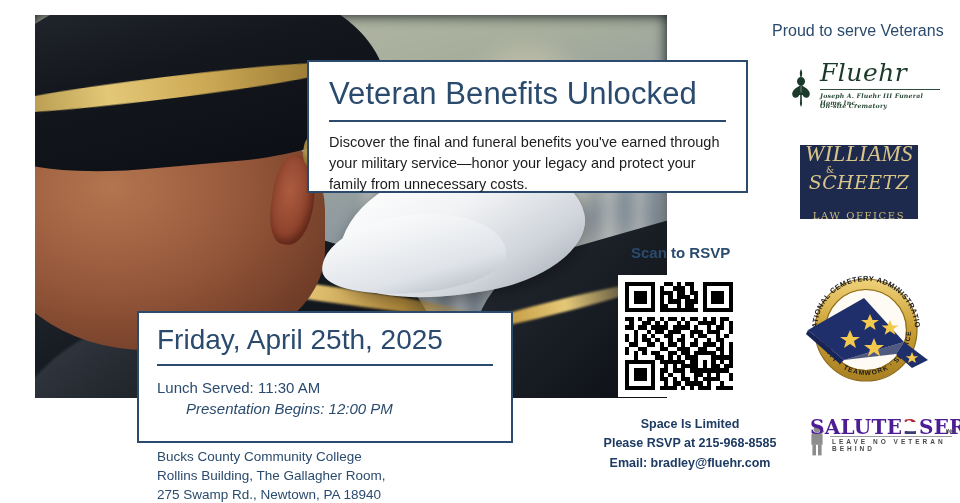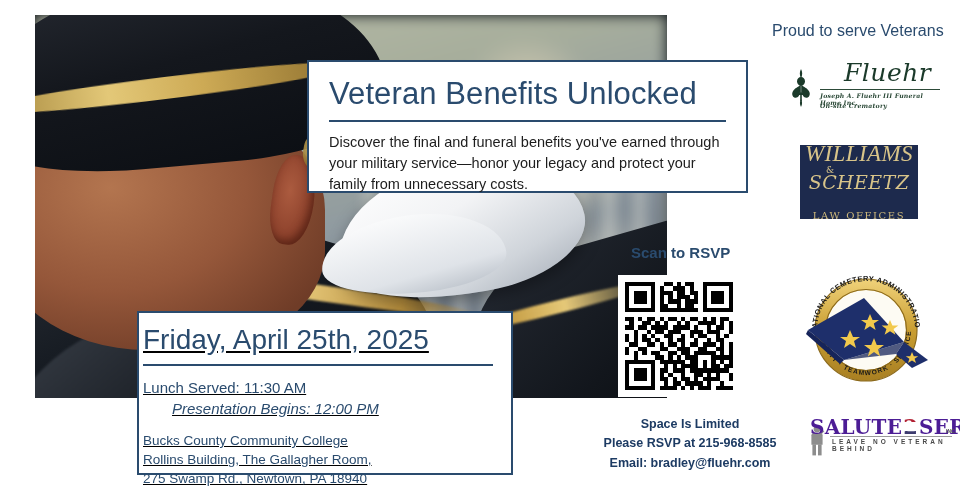--- a/index.html
+++ b/index.html
@@ -109,39 +109,39 @@
     box-sizing:border-box;
   }
   .title-box{left:307px;top:60px;width:441px;height:133px;padding:16px 20px 16px 20px;}
   .title-h1{
     font-size:31px;line-height:1.05;color:#2a4b6e;font-weight:400;
     letter-spacing:.1px;white-space:nowrap;
   }
   .rule{height:2px;background:#2a4b6e;margin:9px 0 10px 0;}
   .title-sub{font-size:14.5px;line-height:1.46;color:#1d1d1d;font-weight:400;}
 
-  .date-box{left:137px;top:311px;width:376px;height:164px;padding:13px 18px 12px 4px;text-decoration:underline;}
+  .date-box{left:137px;top:311px;width:376px;height:132px;padding:13px 18px 12px 18px;}
   .date-h2{
     font-size:28px;line-height:1;color:#2a4b6e;font-weight:400;white-space:nowrap;
   }
   .rule2{height:2px;background:#2a4b6e;margin:10px 0 11px 0;}
   .time-line{font-size:15px;line-height:1.4;color:#2a4b6e;}
   .time-line.ital{font-style:italic;margin-left:29px;}
-  .addr{margin-top:12px;font-size:13.5px;line-height:1.42;color:#2a4b6e;}
+  .addr{margin-top:28px;font-size:13.5px;line-height:1.42;color:#2a4b6e;}
 
   
   .proud{
     position:absolute;left:772px;top:22px;width:184px;text-align:left;
     font-size:16px;color:#2a4b6e;
   }
   .logo-fluehr{position:absolute;left:786px;top:56px;width:160px;height:62px;}
   .fleur{position:absolute;left:2px;top:12px;width:26px;height:40px;}
   .fluehr-name{
     position:absolute;left:34px;top:2px;font-size:25px;color:#1b3a2a;
-    font-family:"DejaVu Serif","Liberation Serif",serif;font-style:italic;letter-spacing:.5px;margin-left:24px;
+    font-family:"DejaVu Serif","Liberation Serif",serif;font-style:italic;letter-spacing:.5px;
   }
   .fluehr-rule{position:absolute;left:34px;top:33px;width:120px;height:1px;background:#2c4a38;}
   .fluehr-s1{position:absolute;left:34px;top:36px;font-size:6.2px;color:#2c4a38;
     font-family:"DejaVu Serif","Liberation Serif",serif;font-style:italic;font-weight:bold;letter-spacing:.2px;}
   .fluehr-s2{position:absolute;left:34px;top:46px;font-size:6.2px;color:#2c4a38;
     font-family:"DejaVu Serif","Liberation Serif",serif;font-style:italic;font-weight:bold;letter-spacing:.2px;}
 
   .logo-ws{
     position:absolute;left:800px;top:145px;width:118px;height:74px;
     background:#1d2a4d;display:flex;flex-direction:column;

